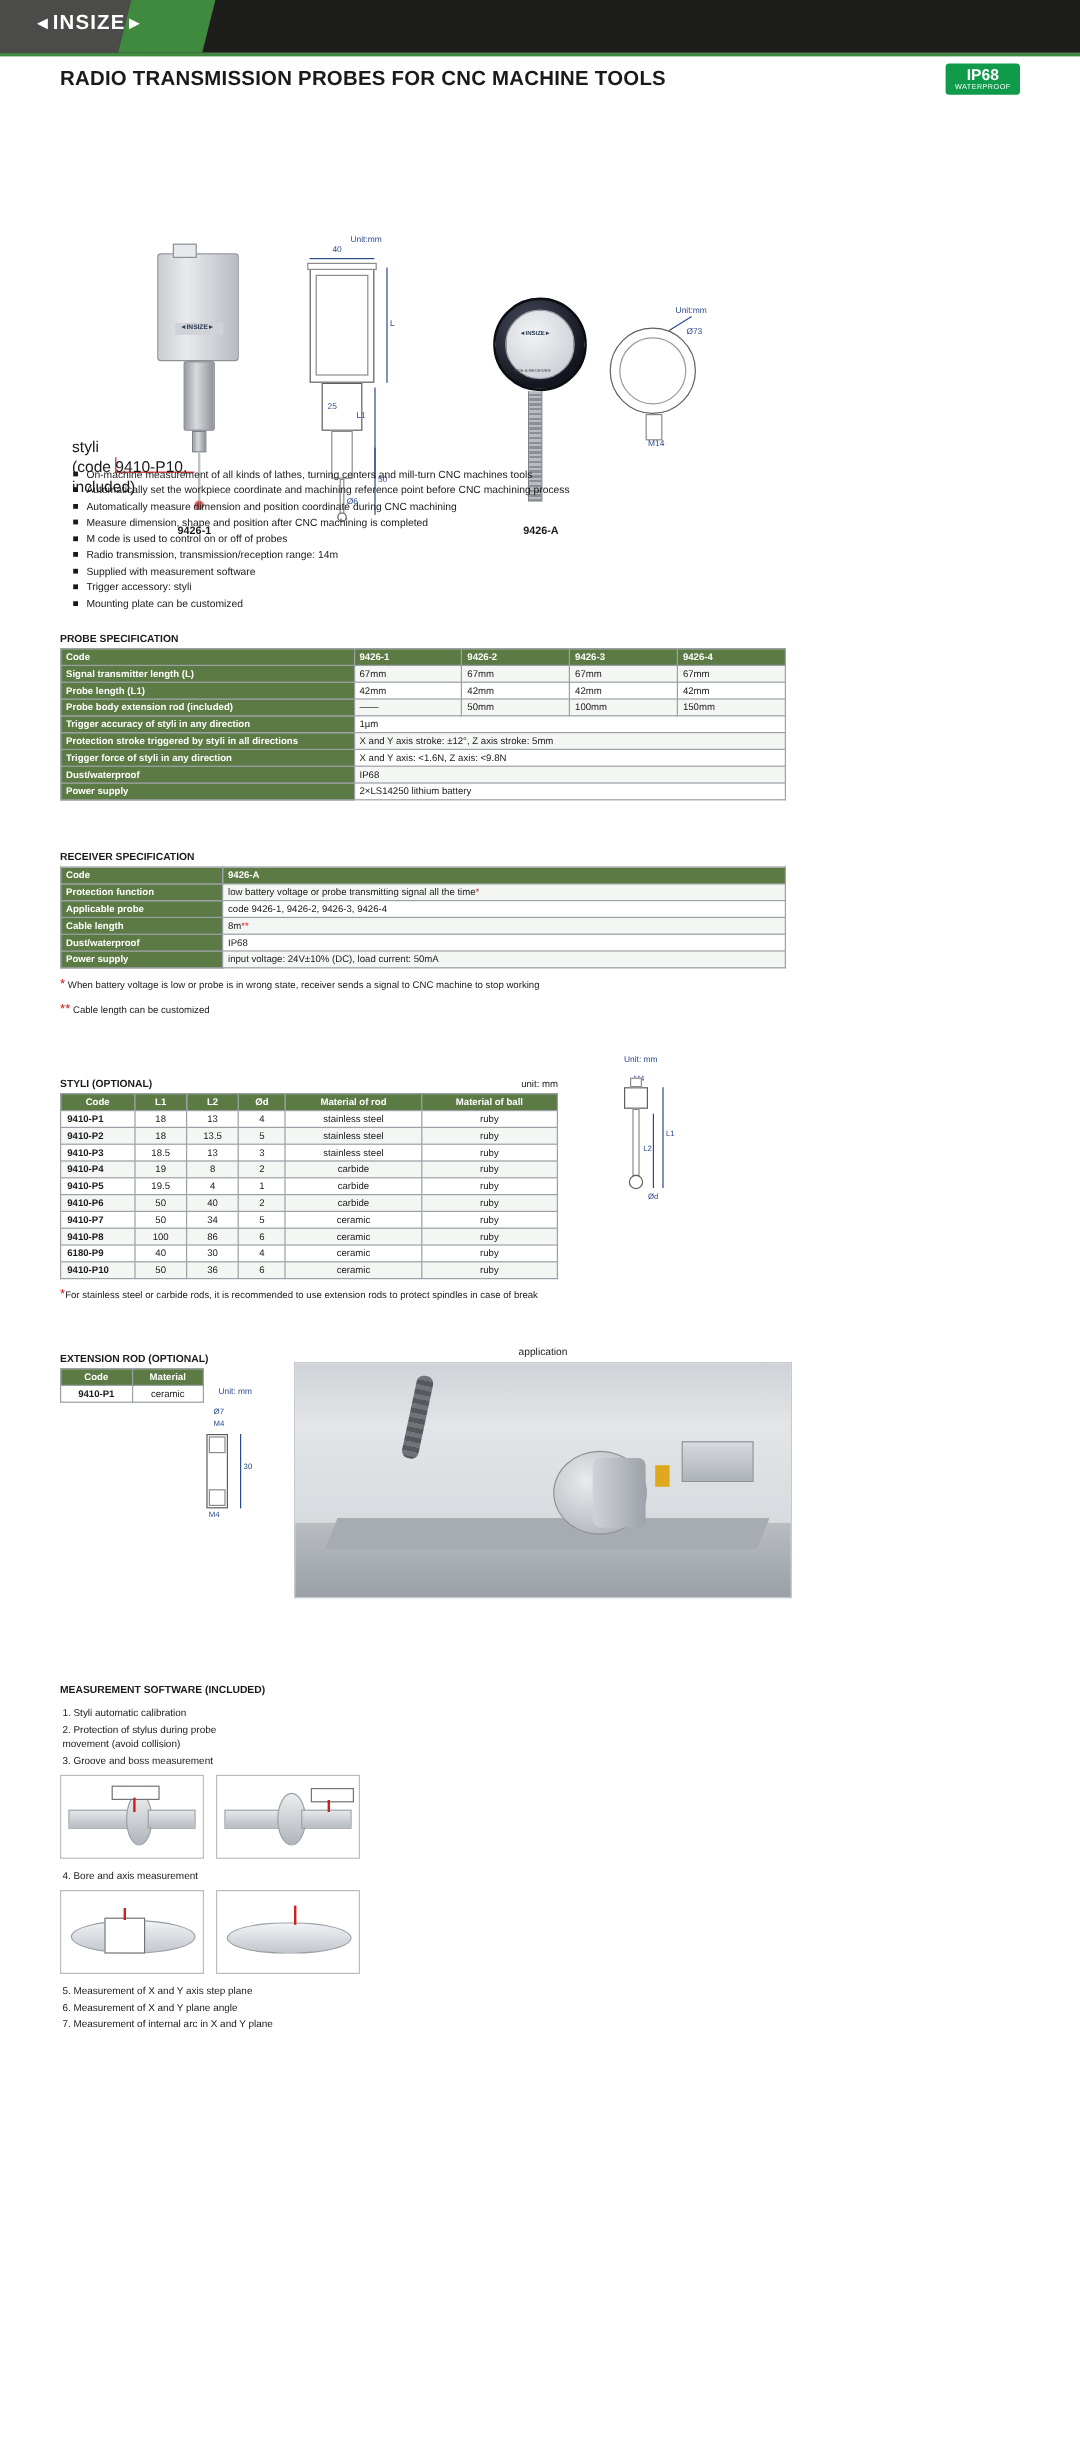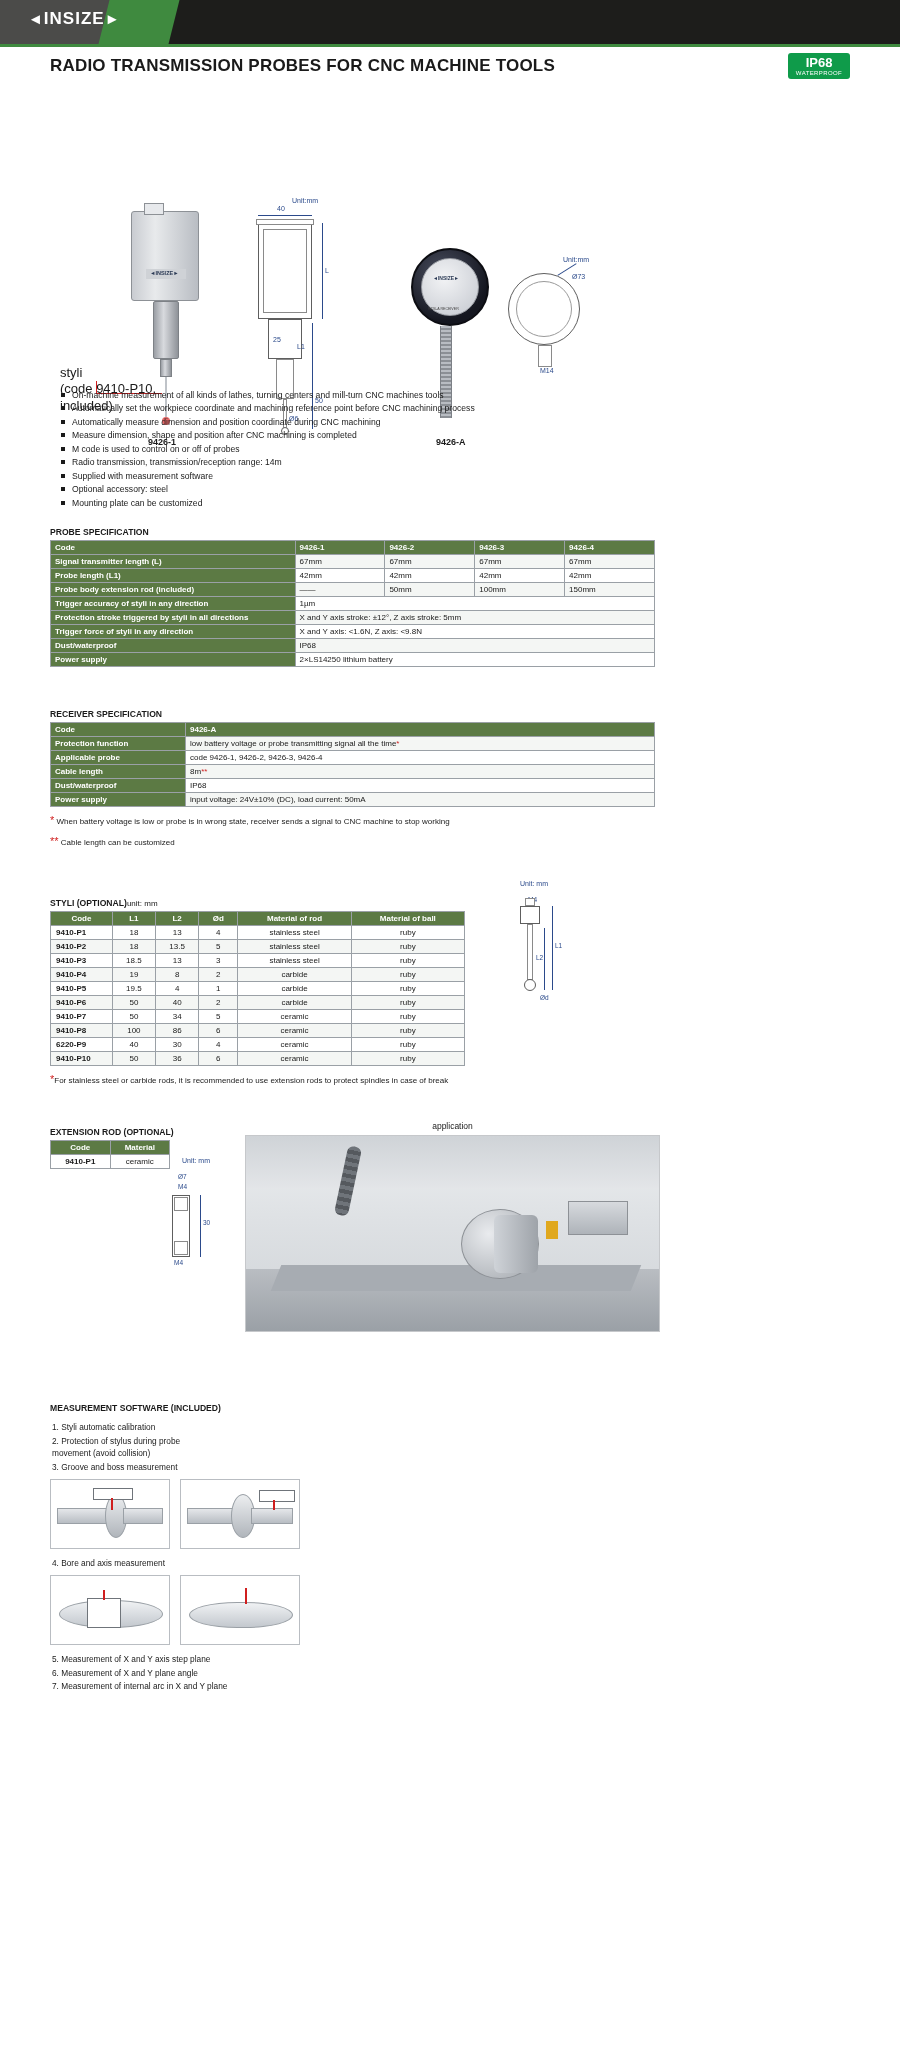--- a/index.html
+++ b/index.html
@@ -246,21 +246,21 @@
   </div>
 
   <ul class="bullets">
     <li>On-machine measurement of all kinds of lathes, turning centers and mill-turn CNC machines tools</li>
     <li>Automatically set the workpiece coordinate and machining reference point before CNC machining process</li>
     <li>Automatically measure dimension and position coordinate during CNC machining</li>
     <li>Measure dimension, shape and position after CNC machining is completed</li>
     <li>M code is used to control on or off of probes</li>
     <li>Radio transmission, transmission/reception range: 14m</li>
     <li>Supplied with measurement software</li>
-    <li>Optional accessory: steel</li>
+    <li>Trigger accessory: styli</li>
     <li>Mounting plate can be customized</li>
   </ul>
 
   <div class="sec">
     <div class="sec-title">PROBE SPECIFICATION</div>
     <table class="spec" style="width:605px;">
       <tbody>
         <tr>
           <td class="hdr" style="width:245px;">Code</td>
           <td class="hdr" style="width:90px;">9426-1</td>
@@ -347,21 +347,21 @@
       <span class="red" style="font-size:11px;">*</span>
       <span>When battery voltage is low or probe is in wrong state, receiver sends a signal to CNC machine to stop working</span>
     </p>
     <p class="note">
       <span class="red" style="font-size:11px;">**</span>
       <span>Cable length can be customized</span>
     </p>
   </div>
 
   <div class="sec" style="margin-top:30px; position:relative;">
-    <div style="display:flex; width:415px;">
+    <div style="display:flex; justify-content:space-between; width:415px;">
       <div class="sec-title">STYLI (OPTIONAL)</div>
       <div style="font-size:8px; align-self:flex-end; padding-bottom:3px;">unit: mm</div>
     </div>
     <table class="styli" style="width:415px;">
       <thead>
         <tr>
           <th style="width:60px;">Code</th>
           <th style="width:42px;">L1</th>
           <th style="width:42px;">L2</th>
           <th style="width:38px;">Ød</th>
@@ -428,21 +428,21 @@
           </tr>
         <tr>
             <td>9410-P8</td>
             <td>100</td>
             <td>86</td>
             <td>6</td>
             <td>ceramic</td>
             <td>ruby</td>
           </tr>
         <tr>
-            <td>6220-P9</td>
+            <td>6180-P9</td>
             <td>40</td>
             <td>30</td>
             <td>4</td>
             <td>ceramic</td>
             <td>ruby</td>
           </tr>
         <tr>
             <td>9410-P10</td>
             <td>50</td>
             <td>36</td>

